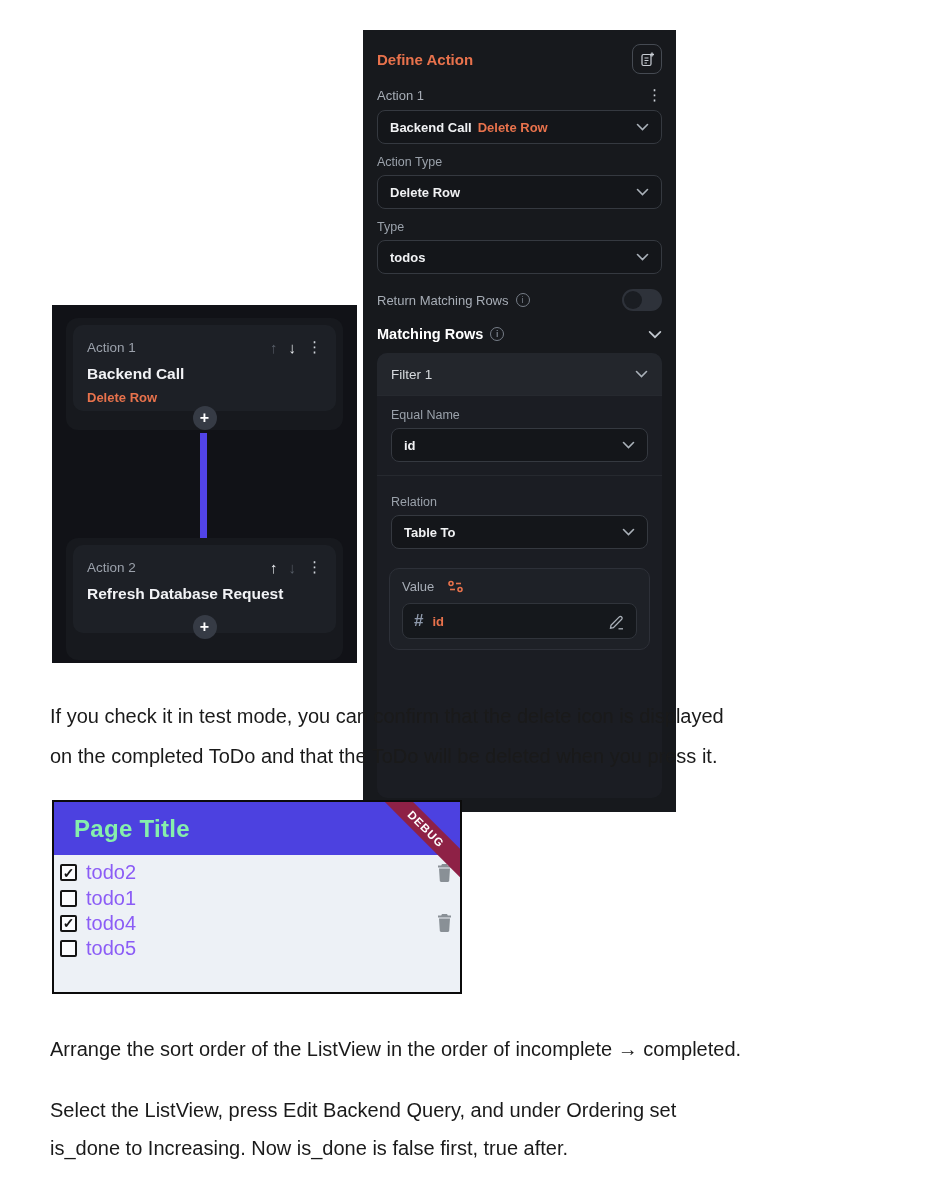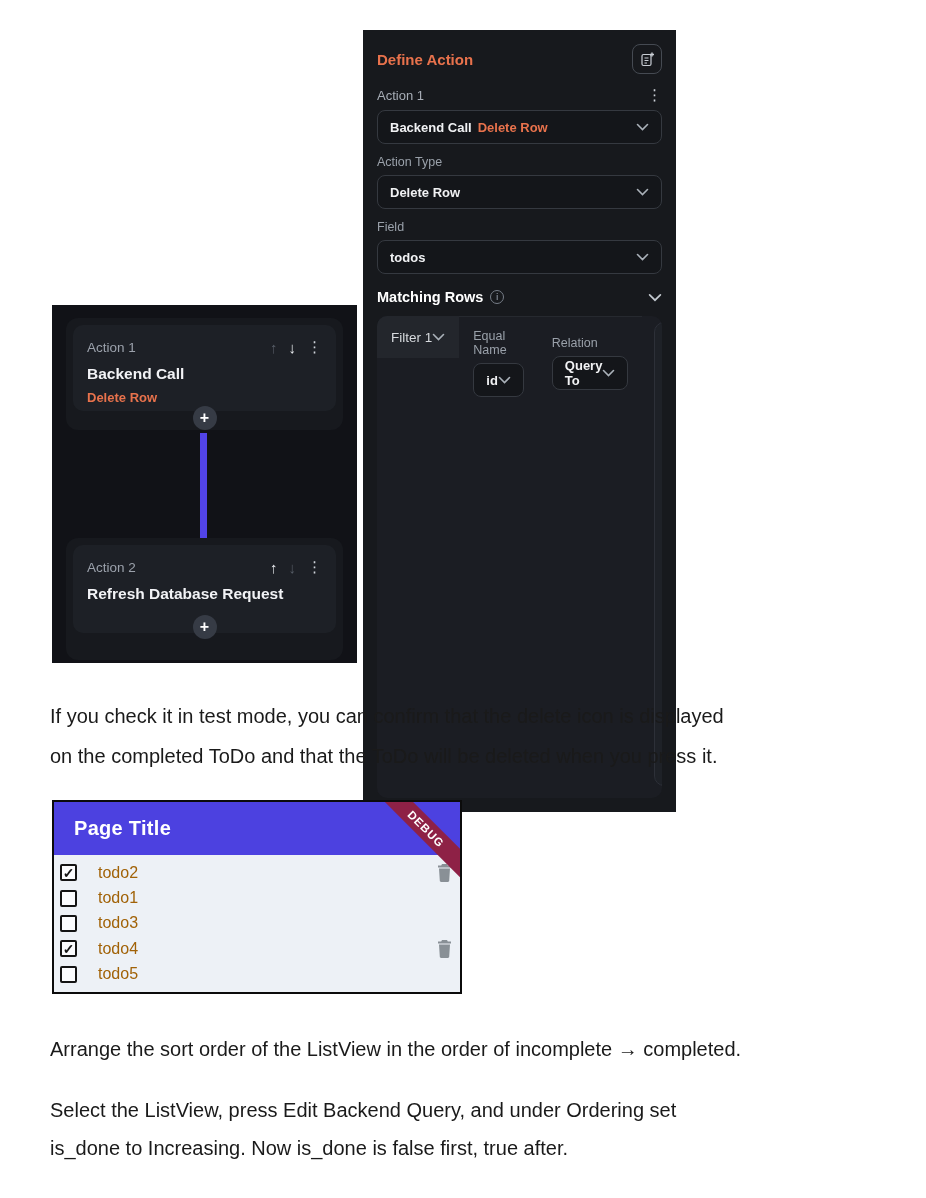--- a/index.html
+++ b/index.html
@@ -44,21 +44,21 @@
   .small-label { color:#9aa1aa; font-size:12.5px; margin-top:11px; }
   .toggle-row { display:flex; align-items:center; margin-top:15px; color:#a7adb6; font-size:13px; }
   .info-dot { width:14px; height:14px; border:1px solid #767d87; border-radius:50%; color:#767d87;
               font-size:9px; display:inline-flex; align-items:center; justify-content:center; margin-left:7px; }
   .info-dot::after { content:"i"; }
   .toggle { margin-left:auto; width:40px; height:22px; border-radius:11px; background:#2e323a; position:relative; }
   .toggle .knob { position:absolute; top:2px; width:18px; height:18px; border-radius:50%; background:#1a1d22; left:2px; }
   .section-row { display:flex; align-items:center; margin-top:15px; color:#fff; font-weight:bold; font-size:14.5px; }
   .section-row .chev { color:#c2c8cf; }
   .filter-group { margin-top:11px; background:#1b1d23; border-radius:10px; overflow:hidden; flex:1;
-                  display:flex; flex-direction:row; }
+                  display:flex; flex-direction:column; }
   .filter-head { height:42px; flex:none; background:#23262c; display:flex; align-items:center; padding:0 14px;
                  color:#d7dade; font-size:13.5px; }
   .filter-sec { padding:8px 14px 13px; border-top:1px solid #26292f; }
   .value-wrap { margin:6px 12px 12px; border:1px solid #2d3038; background:#1e2127; border-radius:10px; padding:10px 12px; }
   .value-label-row { display:flex; align-items:center; color:#a7adb6; font-size:13px; gap:14px; }
   .value-input { margin-top:9px; height:36px; background:#15181c; border:1px solid #30343b; border-radius:8px;
                  display:flex; align-items:center; padding:0 11px; }
   .hash { color:#8e99ab; font-weight:bold; font-size:17px; }
   .value-id { color:#e8724c; font-weight:bold; font-size:13px; margin-left:9px; }
   .pencil { margin-left:auto; display:flex; }
@@ -66,29 +66,29 @@
   
   .para { position:absolute; left:50px; color:#1a1a1a; font-size:20px; }
   .p1 { top:696px; line-height:40px; }
   .p2 { top:1035px; line-height:28px; }
   .p3 { top:1091px; line-height:38px; }
 
   
   .preview { position:absolute; left:52px; top:800px; width:410px; height:194px; border:2px solid #0b0b0b;
              background:#edf1f6; overflow:hidden; }
   .preview-header { height:53px; background:#4c41e0; display:flex; align-items:center; padding-left:20px; }
-  .preview-title { color:#ffffff; font-size:20px; font-weight:bold; letter-spacing:0.3px; }
+  .preview-title { color:#86efac; font-size:24px; font-weight:bold; letter-spacing:0.3px; }
   .ribbon { position:absolute; top:17px; right:-40px; width:148px; transform:rotate(45deg); background:#8e2146;
             color:#fff; font-size:11.5px; font-weight:bold; text-align:center; padding:4px 0; letter-spacing:1px; z-index:2; }
   .todo-list { padding-top:5px; }
   .todo-row { display:flex; align-items:center; height:25.4px; padding-left:6px; position:relative; }
   .checkbox { width:17px; height:17px; border:2px solid #141414; border-radius:2px; background:#fbfcfe; flex:none;
               display:flex; align-items:center; justify-content:center; font-size:14px; font-weight:bold; color:#141414; }
   .checkbox[data-checked="true"]::after { content:"✓"; }
-  .todo-label { margin-left:21px; font-size:16px; color:#a16207; }
+  .todo-label { margin-left:9px; font-size:20px; color:#8b5cf6; }
   .trash { position:absolute; right:8px; top:50%; transform:translateY(-50%); display:flex; }
 </style>
 </head>
 <body>
 
 <div class="page">
 
   <div class="flow-panel">
     <div class="flow-line"></div>
 
@@ -154,30 +154,37 @@
     <div class="small-label">Action Type</div>
     <div class="select">
       <span class="txt">Delete Row</span>
       <span class="chev">
         <svg width="13" height="8" viewBox="0 0 13 8" fill="none" stroke="currentColor" stroke-width="1.6" stroke-linecap="round">
             <path d="M1.5 1.5 L6.5 6.5 L11.5 1.5"></path>
           </svg>
       </span>
     </div>
 
-    <div class="small-label">Field</div>
+    <div class="small-label">Type</div>
     <div class="select">
       <span class="txt">todos</span>
       <span class="chev">
         <svg width="13" height="8" viewBox="0 0 13 8" fill="none" stroke="currentColor" stroke-width="1.6" stroke-linecap="round">
             <path d="M1.5 1.5 L6.5 6.5 L11.5 1.5"></path>
           </svg>
       </span>
     </div>
 
+    <div class="toggle-row">
+      <span>Return Matching Rows</span>
+      <span class="info-dot"></span>
+      <span class="toggle" data-on="false">
+          <span class="knob"></span>
+        </span>
+    </div>
 
     <div class="section-row">
       <span>Matching Rows</span>
       <span class="info-dot"></span>
       <span class="chev">
         <svg width="14" height="9" viewBox="0 0 13 8" fill="none" stroke="currentColor" stroke-width="1.6" stroke-linecap="round">
             <path d="M1.5 1.5 L6.5 6.5 L11.5 1.5"></path>
           </svg>
       </span>
     </div>
@@ -200,21 +207,21 @@
             <svg width="13" height="8" viewBox="0 0 13 8" fill="none" stroke="currentColor" stroke-width="1.6" stroke-linecap="round">
                 <path d="M1.5 1.5 L6.5 6.5 L11.5 1.5"></path>
               </svg>
           </span>
         </div>
       </div>
 
       <div class="filter-sec">
         <div class="small-label" style="">Relation</div>
         <div class="select">
-          <span class="txt">Query To</span>
+          <span class="txt">Table To</span>
           <span class="chev">
             <svg width="13" height="8" viewBox="0 0 13 8" fill="none" stroke="currentColor" stroke-width="1.6" stroke-linecap="round">
                 <path d="M1.5 1.5 L6.5 6.5 L11.5 1.5"></path>
               </svg>
           </span>
         </div>
       </div>
 
       <div class="value-wrap">
         <div class="value-label-row">
@@ -262,25 +269,20 @@
             </svg>
         </span>
       </div>
 
       <div class="todo-row">
         <span class="checkbox" data-checked="false"></span>
         <span class="todo-label">todo1</span>
 
       </div>
 
-      <div class="todo-row">
-        <span class="checkbox" data-checked="false"></span>
-        <span class="todo-label">todo3</span>
-
-      </div>
 
       <div class="todo-row">
         <span class="checkbox" data-checked="true"></span>
         <span class="todo-label">todo4</span>
         <span class="trash" data-show="true">
           <svg width="15" height="18" viewBox="0 0 15 18">
               <path fill="#899096" d="M5 0h5l.8 1.6H14v1.8H1V1.6h3.2L5 0z"></path>
               <path fill="#899096" d="M2 4.5h11l-.8 12.3c0 .7-.6 1.2-1.3 1.2H4.1c-.7 0-1.3-.5-1.3-1.2L2 4.5z"></path>
             </svg>
         </span>

